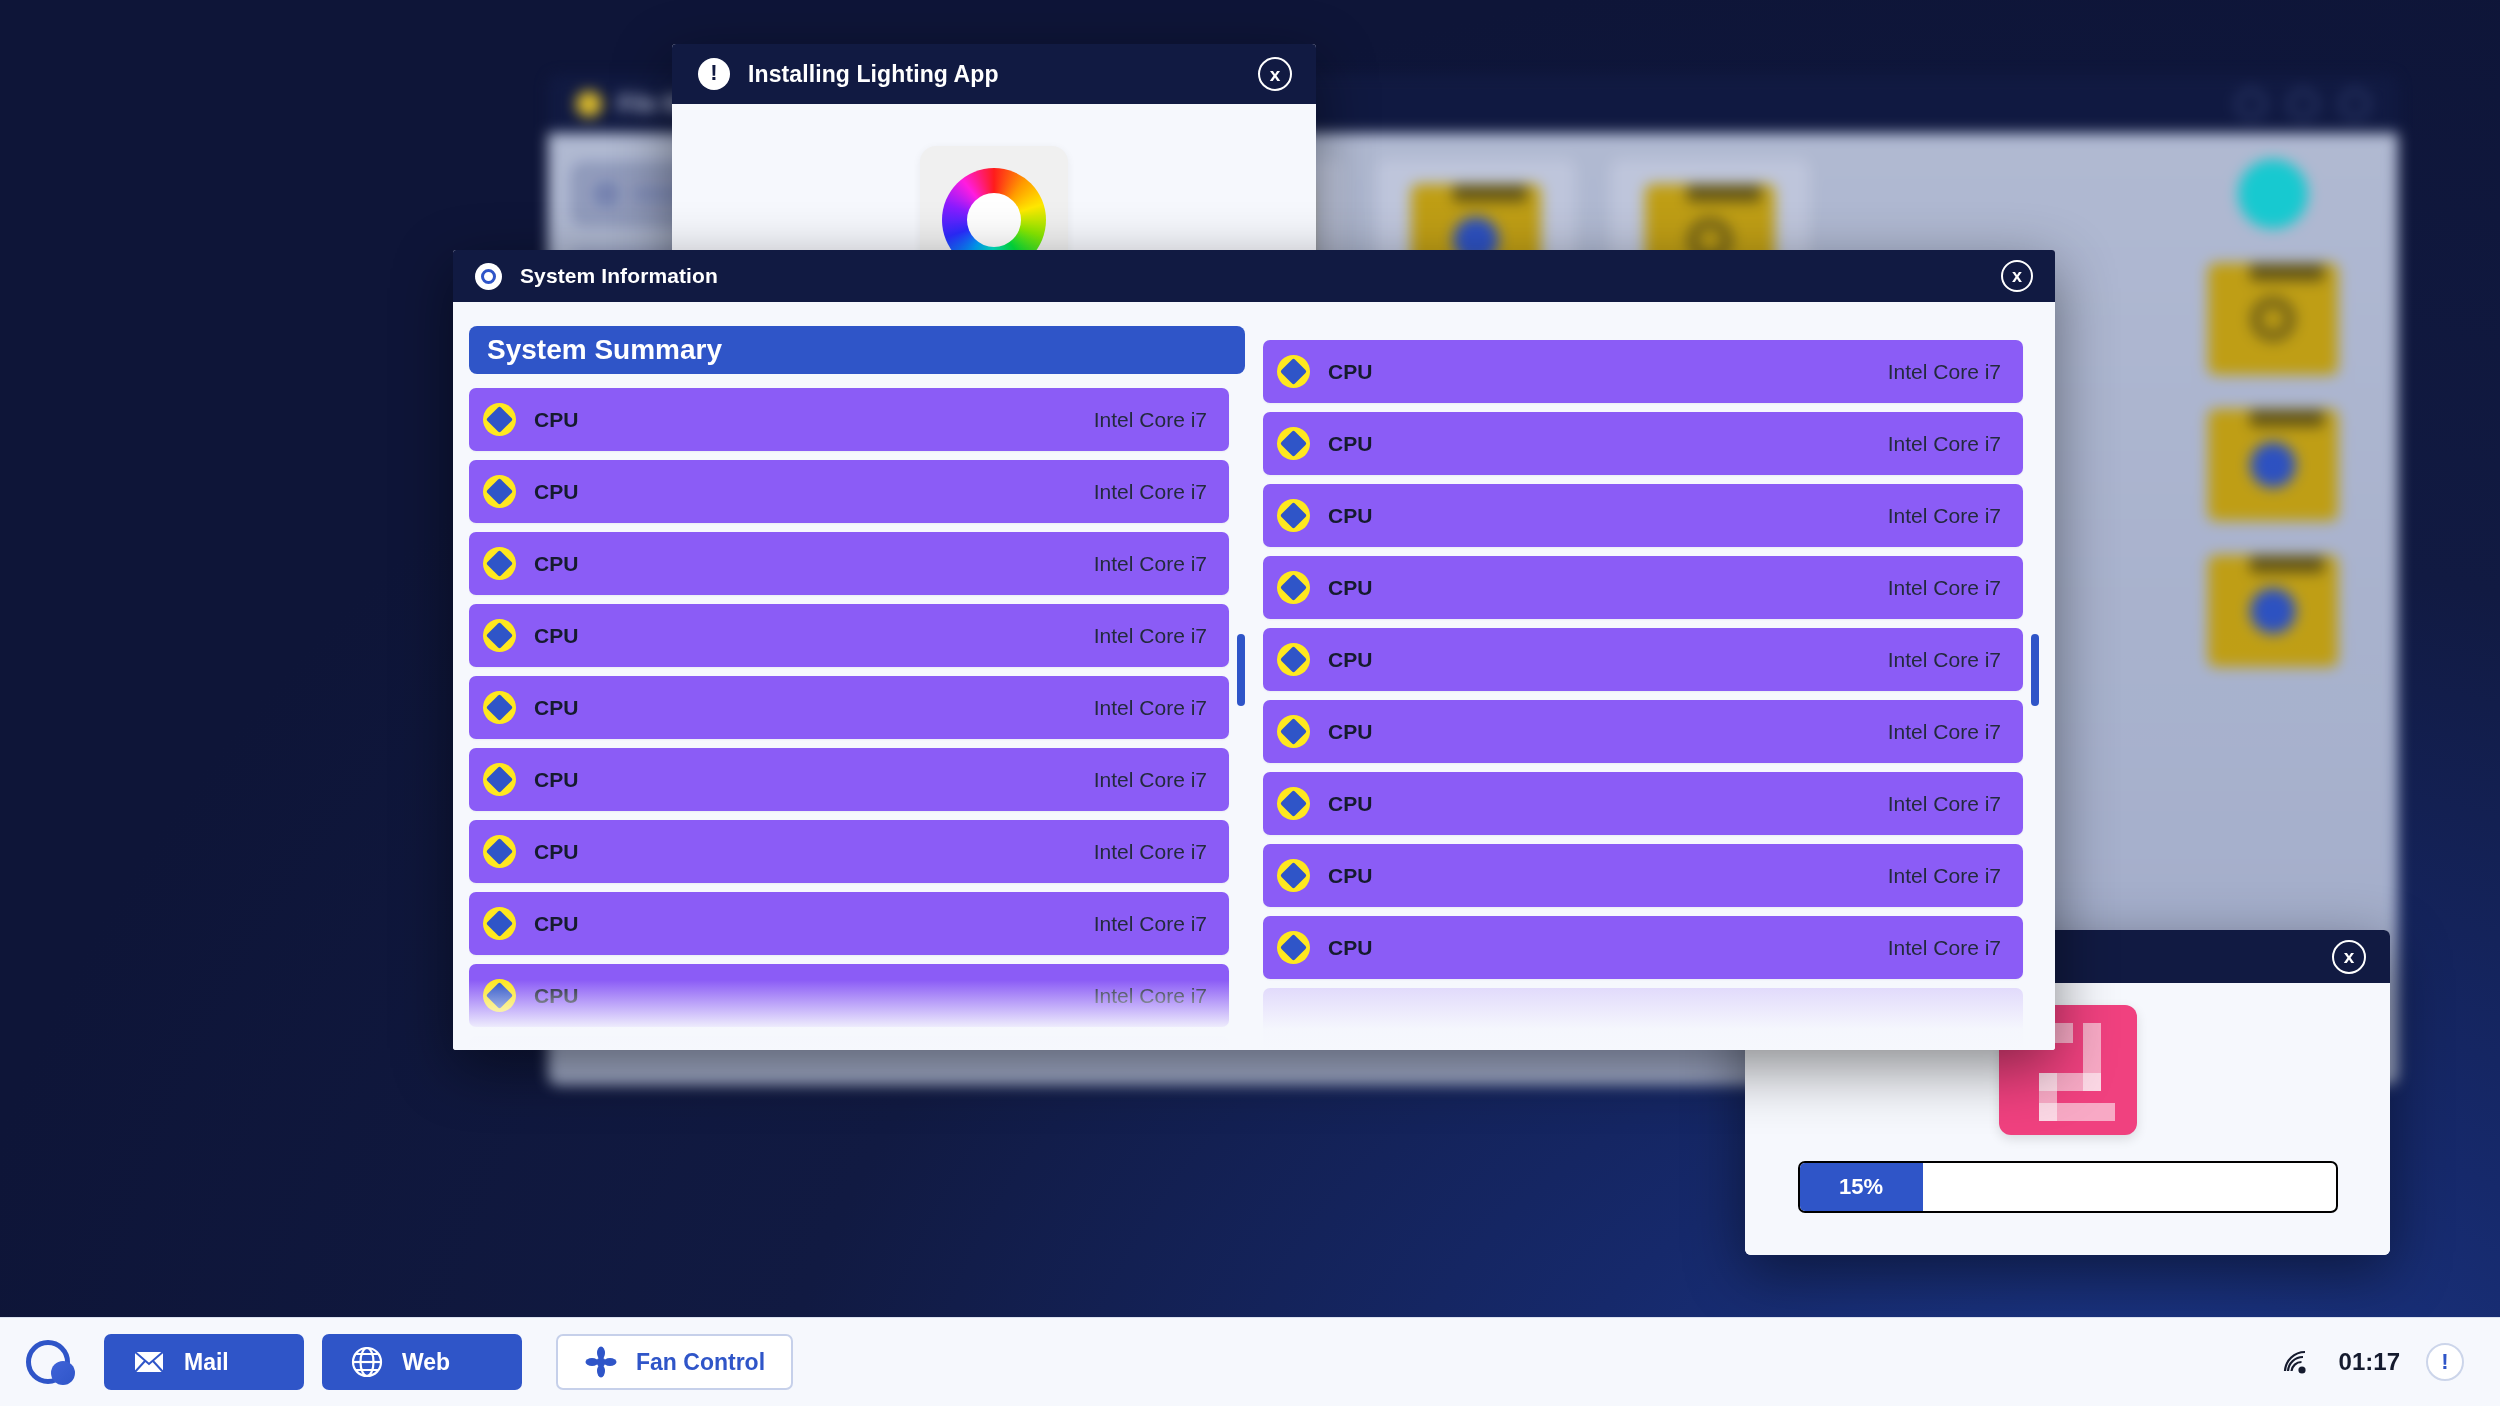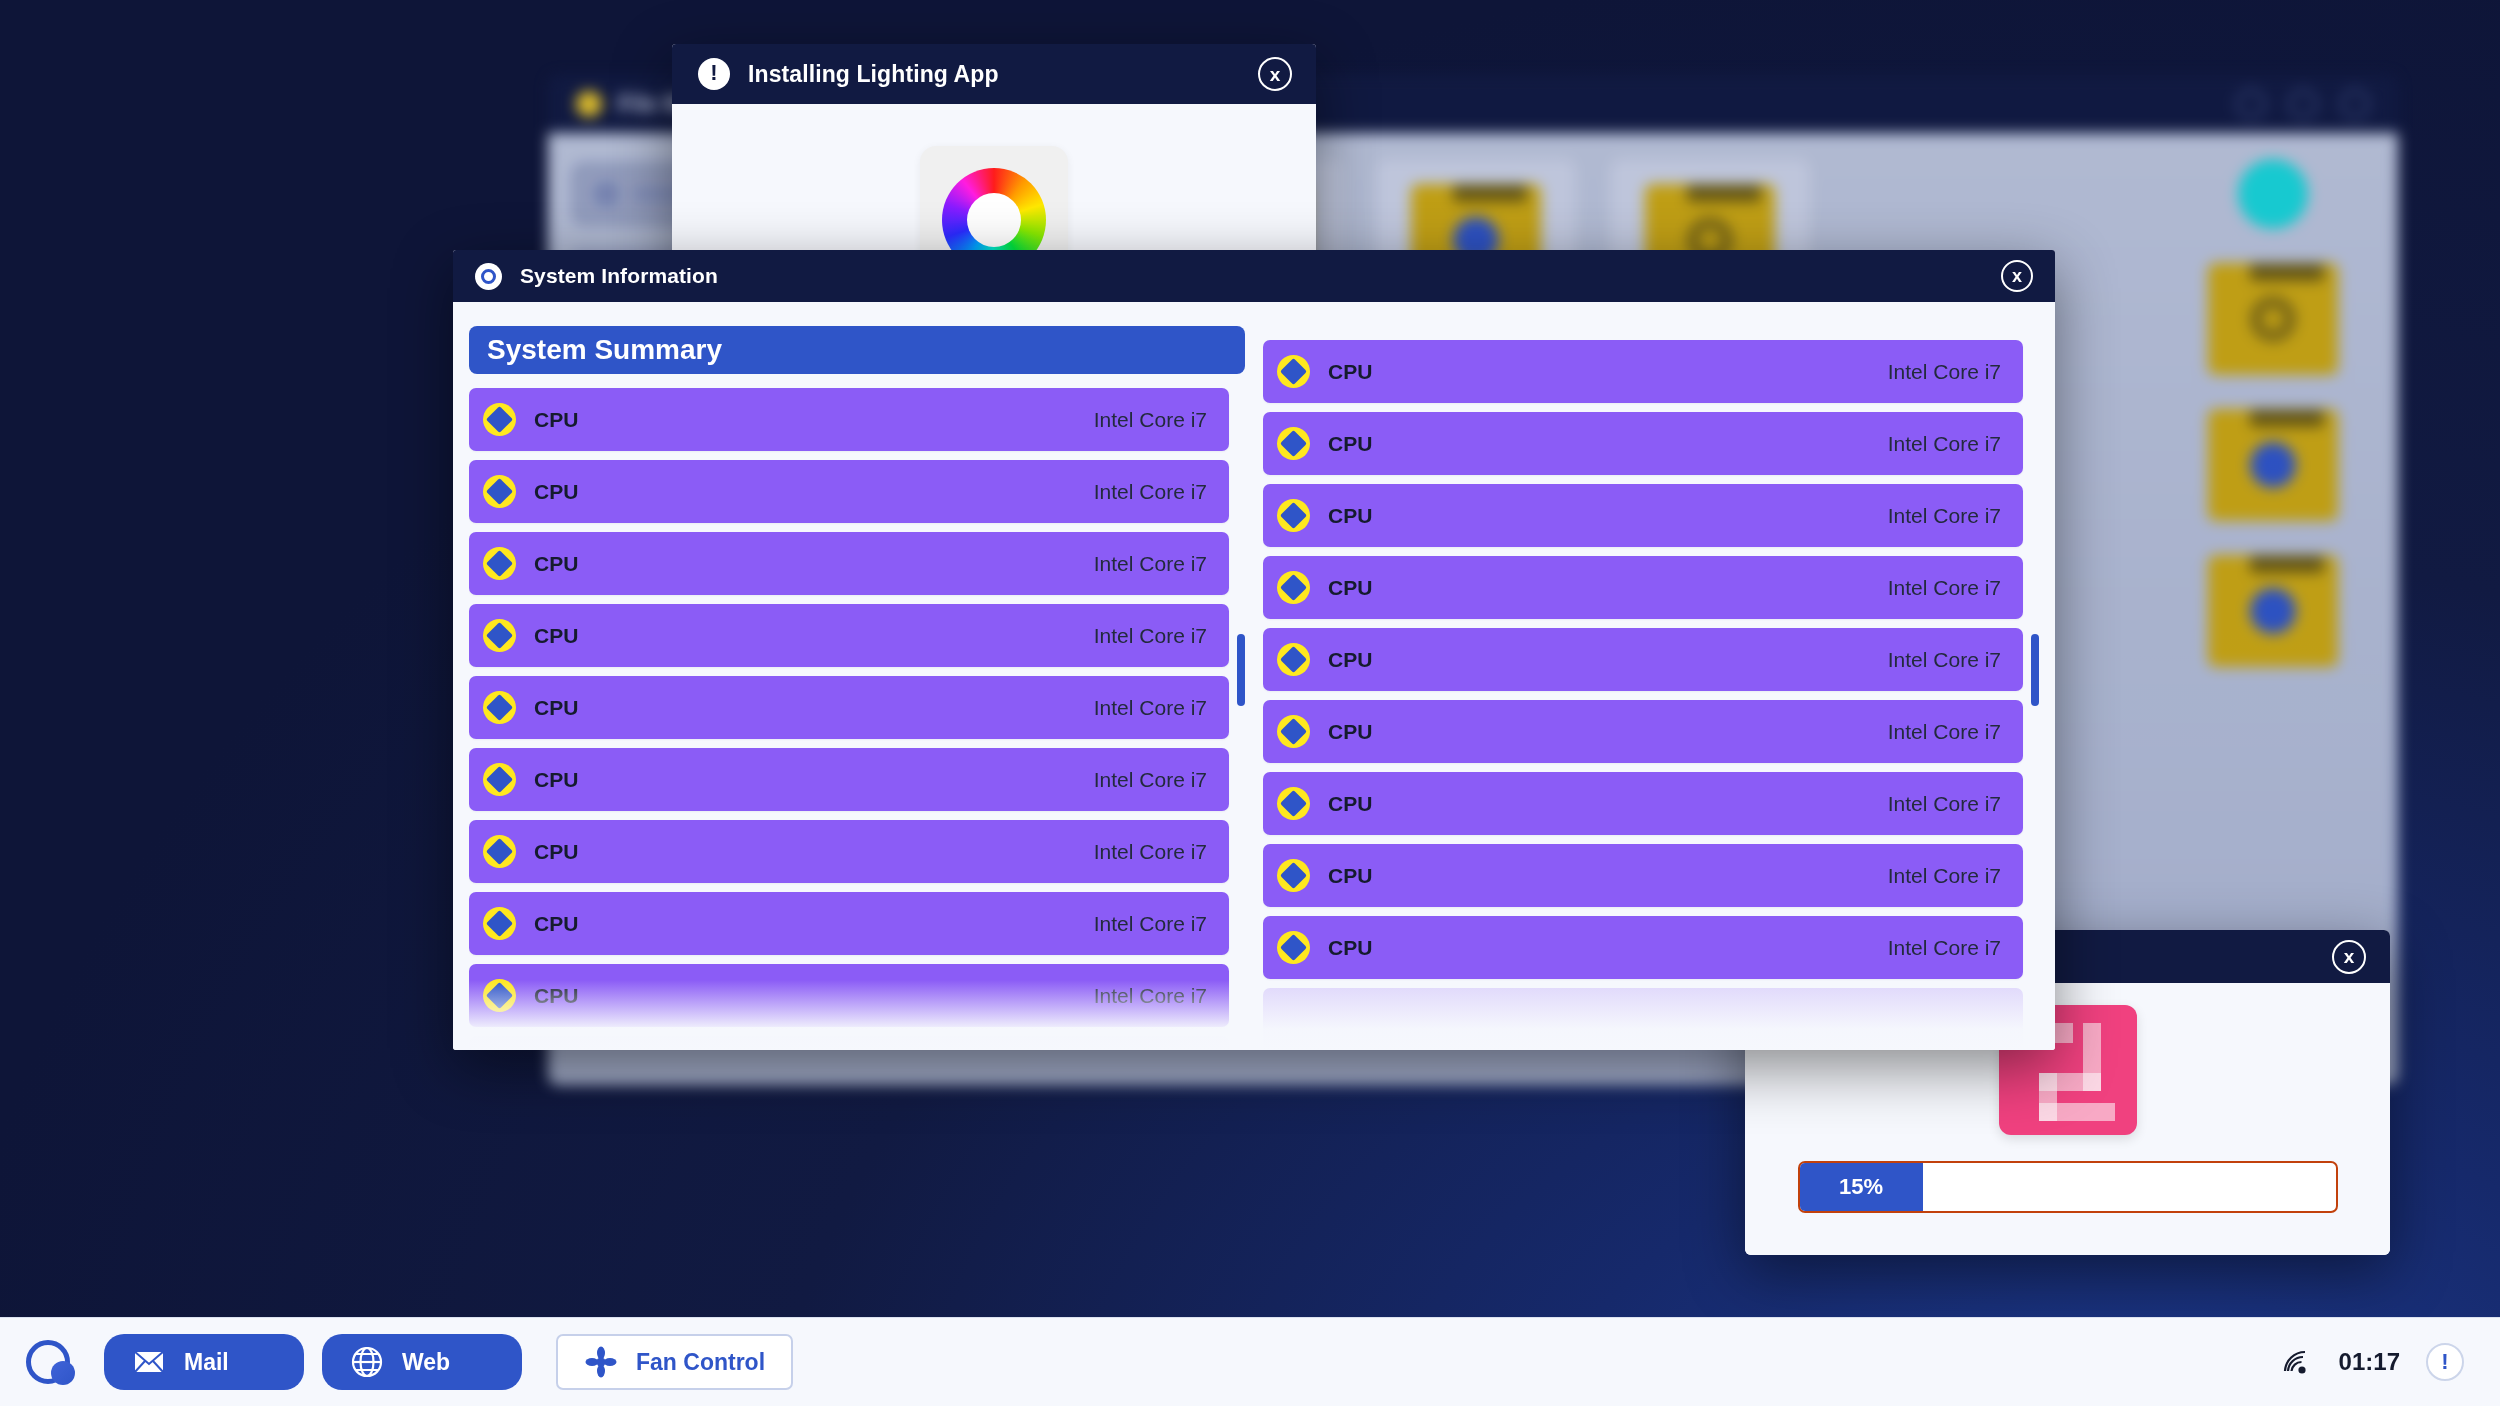--- a/index.html
+++ b/index.html
@@ -278,21 +278,21 @@
     position:absolute;background:rgba(255,255,255,.55);display:block;
   }
   .pi1 { left:54px; top:18px; width:20px; height:20px; }
   .pi2 { left:84px; top:18px; width:18px; height:68px; }
   .pi3 { left:40px; top:68px; width:62px; height:18px; }
   .pi4 { left:40px; top:68px; width:18px; height:48px; }
   .pi5 { left:40px; top:98px; width:76px; height:18px; }
   .progress-wrap {
     margin-top:26px;
     width:540px;height:52px;
-    border:2px solid #c2410c;
+    border:2px solid #000000;
     border-radius:7px;
     background:#ffffff;
     overflow:hidden;
     display:flex;
     cursor:pointer;
   }
   .progress-fill {
     width:23%;
     background:#2f55c8;
     color:#ffffff;
@@ -332,21 +332,21 @@
     height:56px;
     min-width:200px;
     border-radius:7px;
     display:flex;align-items:center;
     gap:18px;
     padding:0 26px;
     font-size:23px;font-weight:700;
     cursor:pointer;
     border:2px solid transparent;
   }
-  .task-btn.filled { background:#2f55c8; color:#ffffff;border-radius:20px; }
+  .task-btn.filled { background:#2f55c8; color:#ffffff; }
   .task-btn.outline { background:#ffffff; color:#2f55c8; border-color:#c6d0ea;margin-left:16px; }
   .ti { width:34px;height:34px;flex:0 0 auto;display:flex;align-items:center;justify-content:center; }
   .tray { margin-left:auto; display:flex; align-items:center; gap:26px; padding-right:10px; }
   .tray-time { font-size:24px;font-weight:700;color:#151b2e; }
   .tray-badge {
     width:38px;height:38px;border-radius:50%;
     border:2px solid #ccd5ea;background:#ffffff;
     display:flex;align-items:center;justify-content:center;
     color:#2f55c8;font-size:22px;font-weight:700;
     cursor:pointer;

